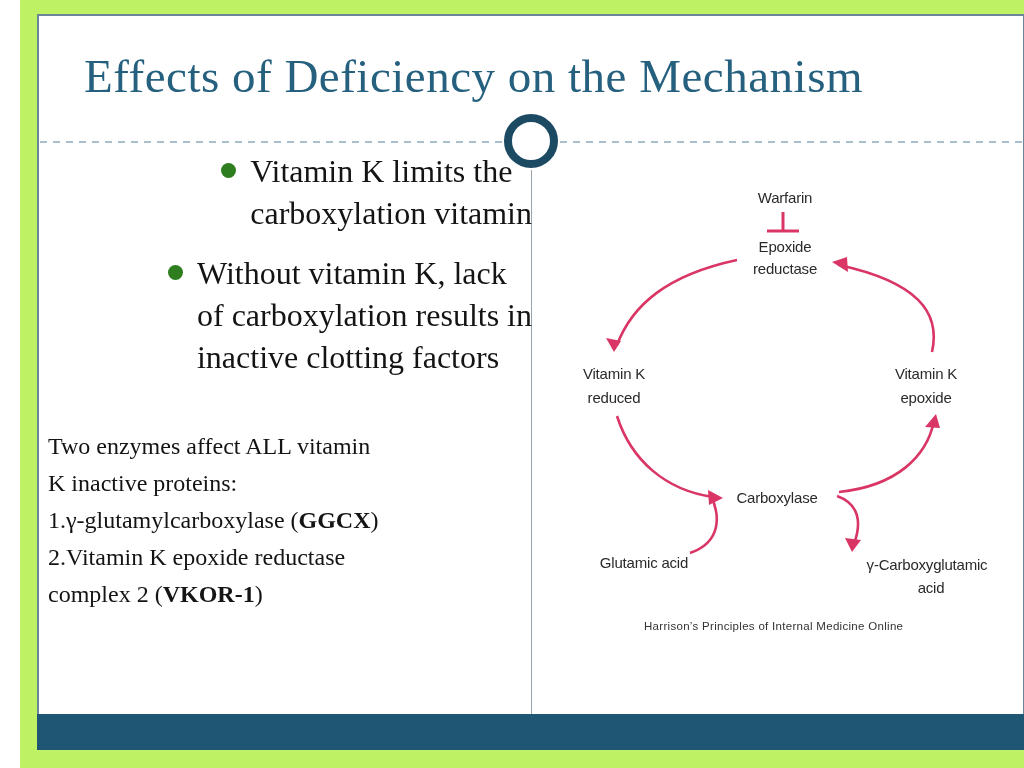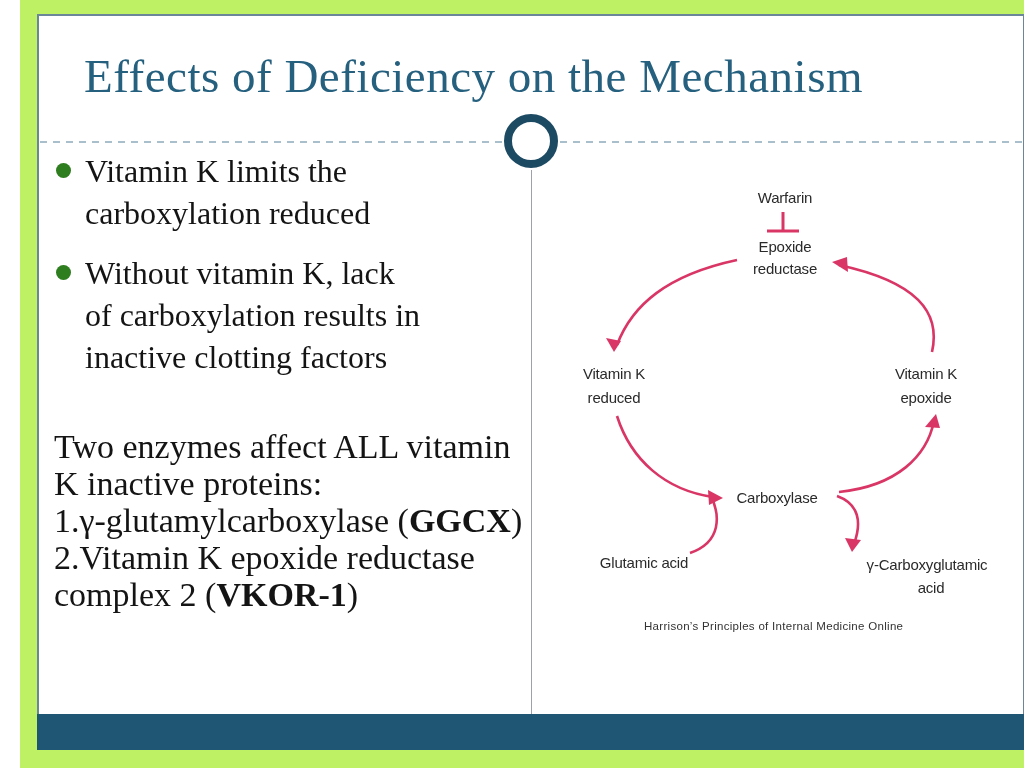--- a/index.html
+++ b/index.html
@@ -9,26 +9,26 @@
          border:2px solid #6b8698;box-sizing:border-box;background:#ffffff;}
   .bottom-bar{position:absolute;left:17px;top:714px;width:990px;height:36px;background:#1f5673;}
   .slide-title{position:absolute;left:64px;top:48px;width:930px;font-size:47px;line-height:56px;
          color:#26607f;font-weight:400;letter-spacing:.5px;white-space:nowrap;}
   .dashed-line{position:absolute;left:20px;top:141px;width:985px;height:2px;
          background:repeating-linear-gradient(90deg,#a9bfcc 0 7px,transparent 7px 13px);}
   .ring{position:absolute;left:484px;top:114px;width:38px;height:38px;border:8px solid #1d4a63;
          border-radius:50%;background:#ffffff;}
   .col-divider{position:absolute;left:511px;top:170px;width:1px;height:544px;background:#9aa3a9;}
   .bullets{position:absolute;left:34px;top:150px;width:478px;color:#141414;}
-  .bullet-item{display:flex;margin-bottom:18px;}
+  .bullet-item{display:flex;margin-bottom:18px;justify-content:flex-end;}
   .bullet-dot{flex:0 0 15px;width:15px;height:15px;border-radius:50%;background:#2e7d1f;
          margin:13px 14px 0 2px;}
   .bullet-text{font-size:32px;line-height:42px;}
-  .enzymes{position:absolute;left:34px;top:428px;width:490px;color:#141414;
-         font-size:34px;line-height:37px;}
+  .enzymes{position:absolute;left:28px;top:428px;width:490px;color:#141414;
+         font-size:24px;line-height:37px;}
   .enzymes b{font-weight:700;}
   .diagram{position:absolute;left:517px;top:160px;}
   .diagram text{font-family:"Liberation Sans",sans-serif;font-size:15px;fill:#2a2a2a;letter-spacing:-0.2px;}
   .caption{position:absolute;left:624px;top:620px;font-family:"Liberation Sans",sans-serif;
          font-size:11.5px;color:#333333;letter-spacing:.3px;text-align:right;}
 </style>
 </head>
 <body>
 
 <div class="stage">
@@ -38,21 +38,21 @@
 
   <div class="dashed-line"></div>
   <div class="ring"></div>
   <div class="col-divider"></div>
 
   <div class="bullets">
     <div class="bullet-item">
       <div class="bullet-dot"></div>
       <div class="bullet-text">
         <div>Vitamin K limits the</div>
-        <div>carboxylation reduced</div>
+        <div>carboxylation vitamin</div>
       </div>
     </div>
     <div class="bullet-item">
       <div class="bullet-dot"></div>
       <div class="bullet-text">
         <div>Without vitamin K, lack</div>
         <div>of carboxylation results in</div>
         <div>inactive clotting factors</div>
       </div>
     </div>

